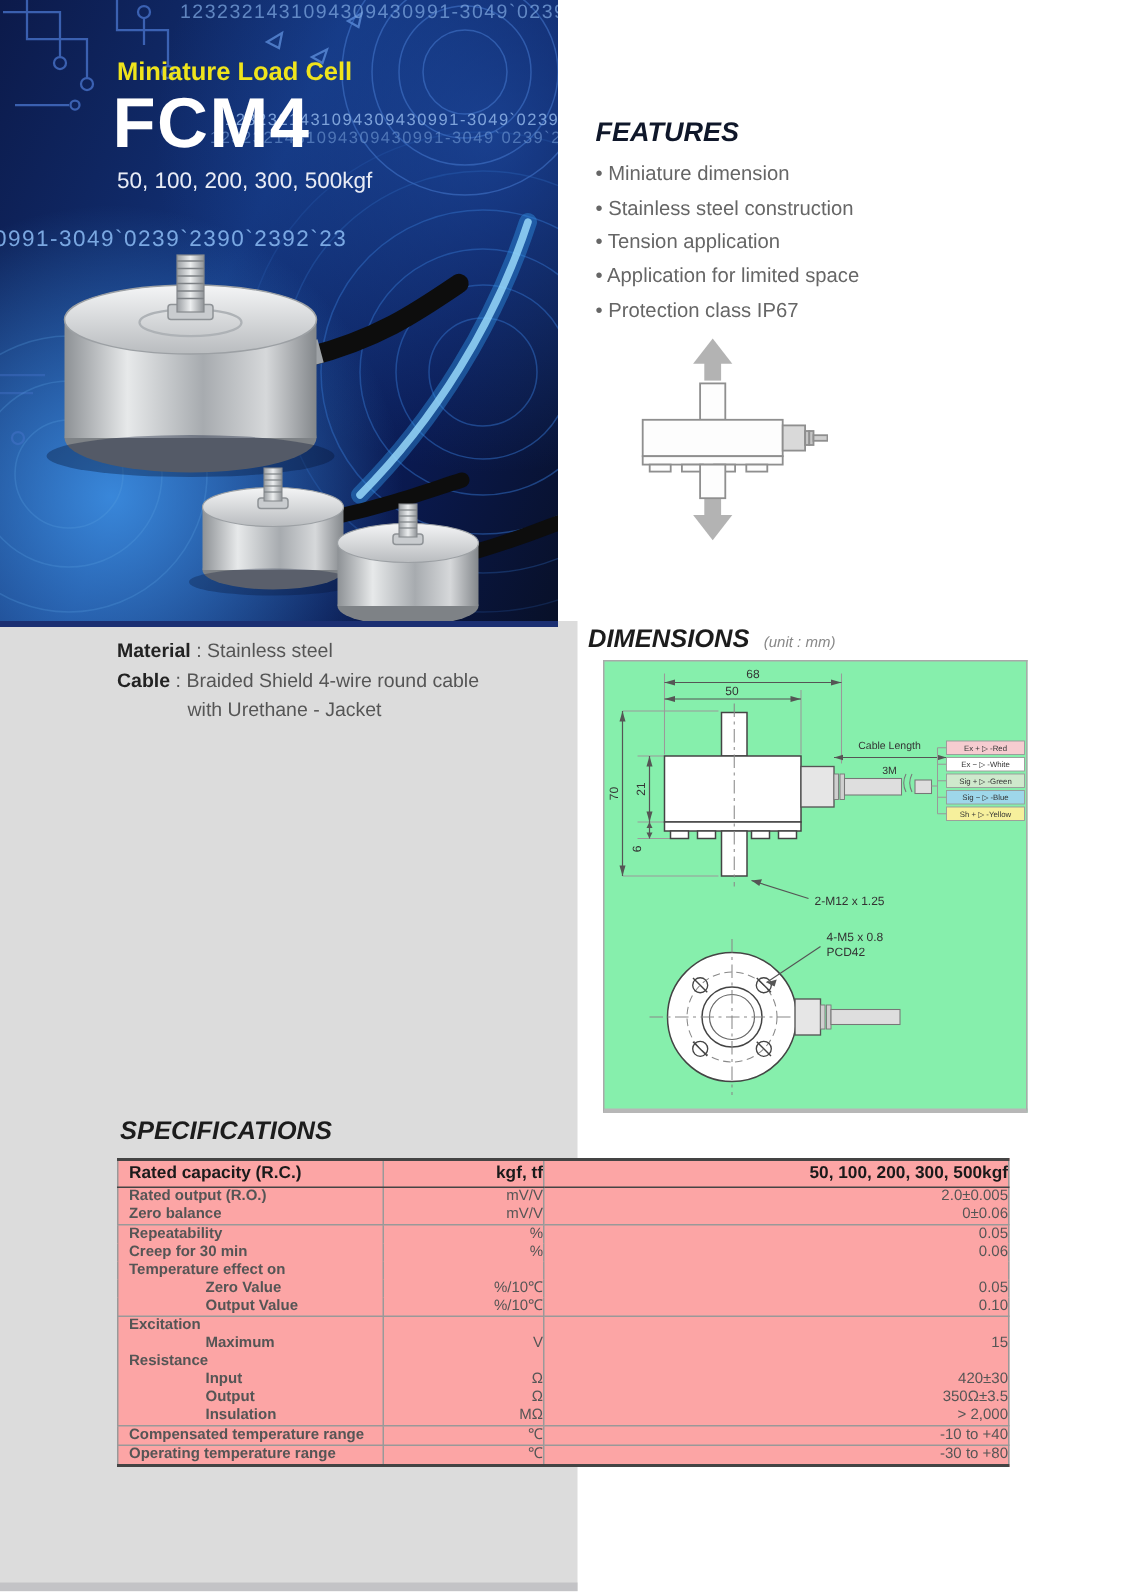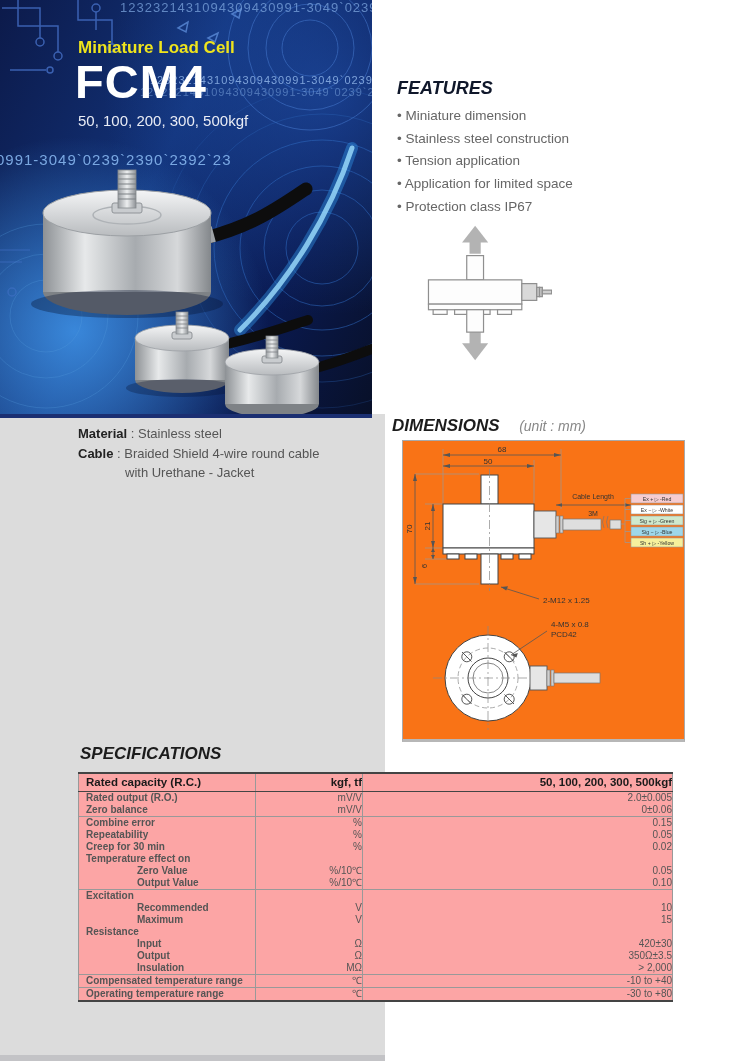--- a/index.html
+++ b/index.html
@@ -31,22 +31,22 @@
   .features{position:absolute;left:397px;top:78px;width:290px;}
   .features h2{margin:0 0 6px 0;font-size:18px;font-style:italic;font-weight:bold;color:#0f172a;}
   .features ul{margin:0;padding:0;list-style:none;}
   .features li{font-size:13.5px;color:#666;line-height:1.68;}
   .features li::before{content:"• ";color:#666;}
 
   .tension-icon{position:absolute;left:402px;top:222px;}
 
   .dim-head{position:absolute;left:392px;top:416px;width:290px;}
   .dim-head .t{font-size:17px;font-style:italic;font-weight:bold;color:#1c1c1c;}
-  .dim-head .u{font-size:14px;font-style:italic;color:#888;margin-left:15px;}
-  .dim-box{position:absolute;left:402px;top:440px;width:281px;height:298px;background:#f97316;
+  .dim-head .u{font-size:10px;font-style:italic;color:#888;margin-left:5px;}
+  .dim-box{position:absolute;left:402px;top:440px;width:281px;height:298px;background:#86efac;
            border:1px solid #a9a9a9;border-bottom:3px solid #b7b7b7;}
   .dim-box svg text{font-family:"Liberation Sans","DejaVu Sans",sans-serif;fill:#333;}
 
   
   .material{position:absolute;left:78px;top:424px;font-size:13px;color:#555;line-height:1.5;}
   .material b{color:#222;}
   .material .l2{margin-left:47px;}
 
   
   .spec-head{position:absolute;left:80px;top:744px;font-size:17px;font-style:italic;font-weight:bold;color:#1c1c1c;}
@@ -387,33 +387,28 @@
           <td class="p">Rated output (R.O.)</td>
           <td class="u">mV/V</td>
           <td class="v">2.0±0.005</td>
         </tr>
     <tr class="rule">
           <td class="p">Zero balance</td>
           <td class="u">mV/V</td>
           <td class="v">0±0.06</td>
         </tr>
     <tr>
-          <td class="p">Combine error</td>
-          <td class="u">%</td>
-          <td class="v">0.15</td>
-        </tr>
-    <tr>
           <td class="p">Repeatability</td>
           <td class="u">%</td>
           <td class="v">0.05</td>
         </tr>
     <tr>
           <td class="p">Creep for 30 min</td>
           <td class="u">%</td>
-          <td class="v">0.02</td>
+          <td class="v">0.06</td>
         </tr>
     <tr>
           <td class="p">Temperature effect on</td>
           <td class="u"></td>
           <td class="v"></td>
         </tr>
     <tr class="ind">
           <td class="p">Zero Value</td>
           <td class="u">%/10℃</td>
           <td class="v">0.05</td>
@@ -422,25 +417,20 @@
           <td class="p">Output Value</td>
           <td class="u">%/10℃</td>
           <td class="v">0.10</td>
         </tr>
     <tr>
           <td class="p">Excitation</td>
           <td class="u"></td>
           <td class="v"></td>
         </tr>
     <tr class="ind">
-          <td class="p">Recommended</td>
-          <td class="u">V</td>
-          <td class="v">10</td>
-        </tr>
-    <tr class="ind">
           <td class="p">Maximum</td>
           <td class="u">V</td>
           <td class="v">15</td>
         </tr>
     <tr>
           <td class="p">Resistance</td>
           <td class="u"></td>
           <td class="v"></td>
         </tr>
     <tr class="ind">

